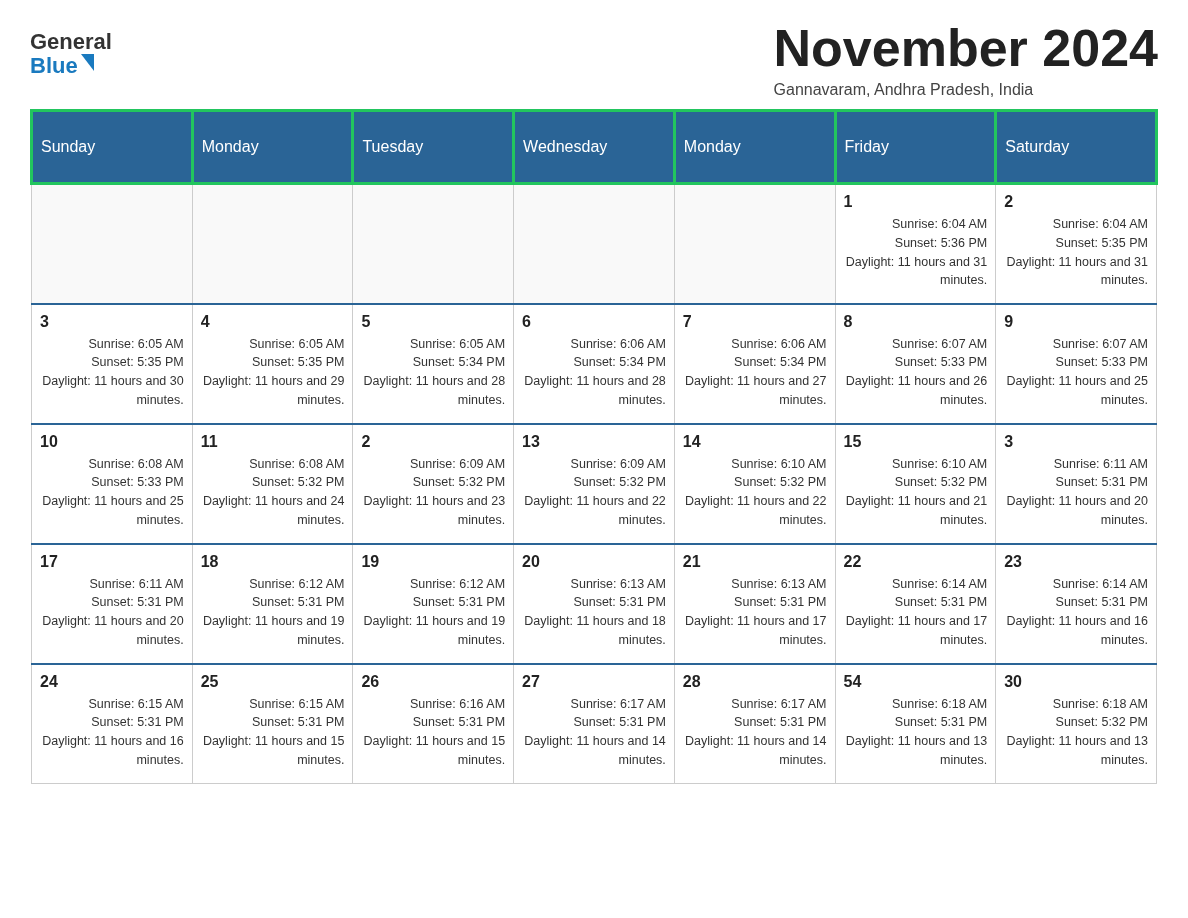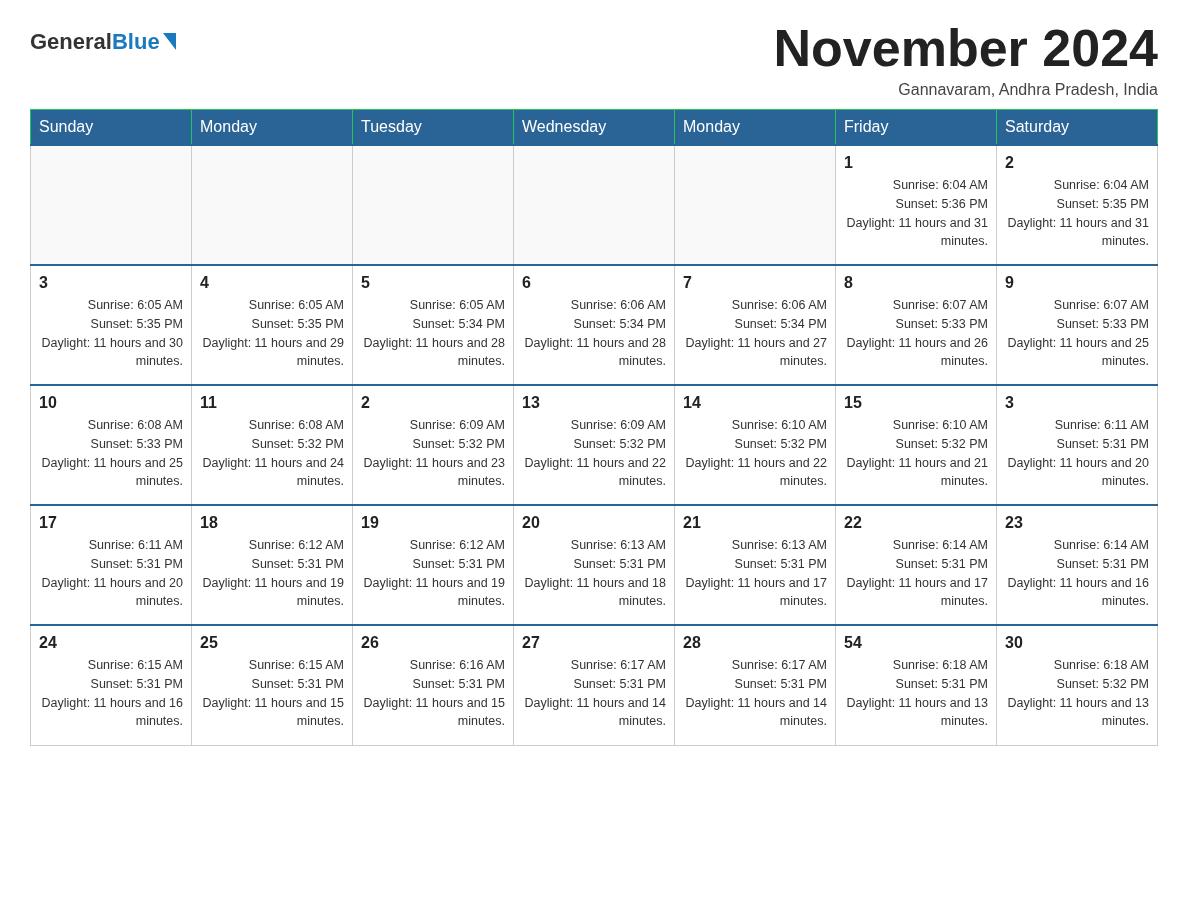--- a/index.html
+++ b/index.html
@@ -16,46 +16,45 @@
       align-items: flex-start;
       margin-bottom: 10px;
     }
     .logo {
       display: flex;
       align-items: center;
       gap: 6px;
       margin-top: 10px;
     }
     .title-section {
-      text-align: right;
     }
     .month-title {
       font-size: 52px;
       font-weight: bold;
       color: #222;
       line-height: 1.1;
     }
     .location {
       font-size: 16px;
       color: #444;
       margin-top: 4px;
     }
     .calendar {
       width: 100%;
       border-collapse: collapse;
       margin-top: 10px;
     }
     .calendar th {
       background-color: #2a6496;
       color: #fff;
-      padding: 8px 8px;
+      padding: 26px 8px;
       text-align: left;
       font-size: 16px;
       font-weight: normal;
-      border: 1px solid #22c55e;
+      border: 3px solid #22c55e;
     }
     .calendar td {
       vertical-align: top;
       padding: 8px 8px 12px 8px;
       border: 1px solid #ccc;
       width: calc(100% / 7);
       height: 120px;
       font-size: 13px;
       color: #333;
     }
@@ -80,23 +79,23 @@
     }
     .empty-cell {
       background: #f9f9f9;
     }
   </style>
 </head>
 <body>
 
 <div class="header">
   <div class="logo">
-    <div style="display:flex;line-height:1.1;">
+    <div style="display:flex;flex-direction:column;line-height:1.1;">
       <span style="font-size:22px;font-weight:bold;color:#333;">General</span>
-      <div style="display:flex;align-items:center;">
+      <div style="display:flex;">
         <span style="font-size:22px;font-weight:bold;color:#1a7abf;">Blue</span>
         <div style="width:0;height:0;border-left:13px solid transparent;border-right:0px solid transparent;border-top:17px solid #1a7abf;display:inline-block;margin-left:3px;margin-bottom:2px;"></div>
       </div>
     </div>
   </div>
   <div class="title-section">
     <div class="month-title">November 2024</div>
     <div class="location">Gannavaram, Andhra Pradesh, India</div>
   </div>
 </div>

